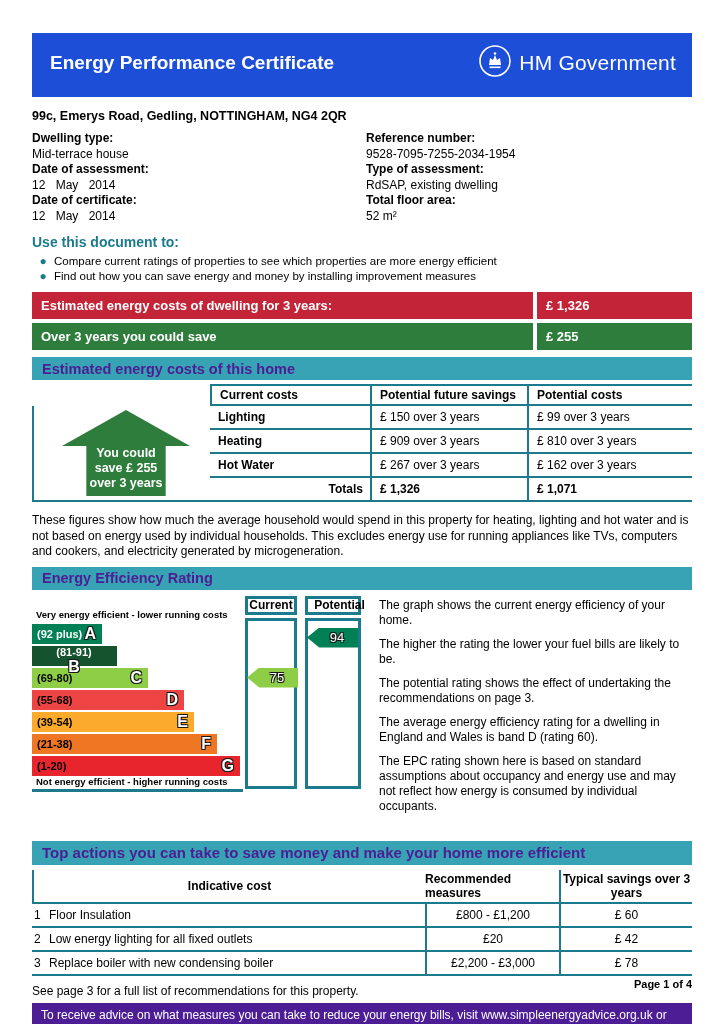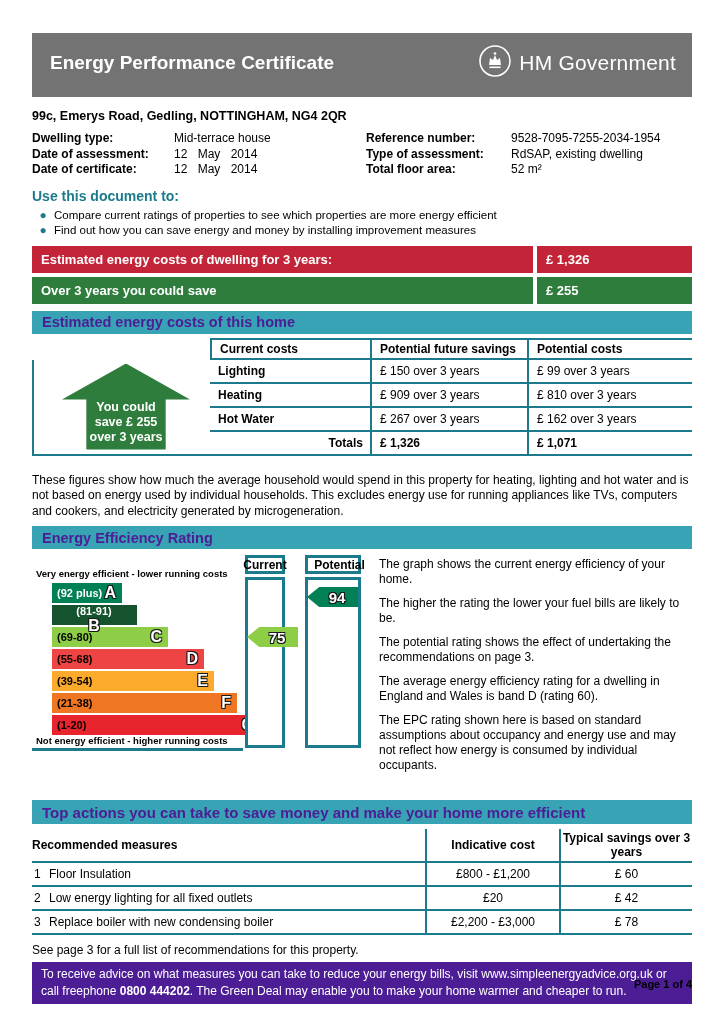--- a/index.html
+++ b/index.html
@@ -5,31 +5,31 @@
   * { margin:0; padding:0; box-sizing:border-box; }
   html,body { background:#ffffff; }
   body {
     width:724px; height:1024px; position:relative;
     font-family:"Liberation Sans", sans-serif; color:#000;
     overflow:hidden;
   }
   .page { position:absolute; left:32px; top:33px; width:660px; }
 
   
-  .hdr-bar { background:#737373; height:64px; display:flex; align-items:center; justify-content:space-between; padding:0 16px 5px 18px; }
+  .hdr-bar { background:#1d4ed8; height:64px; display:flex; align-items:center; justify-content:space-between; padding:0 16px 5px 18px; }
   .hdr-title { color:#fff; font-size:19px; font-weight:bold; }
   .hdr-logo { display:flex; align-items:center; gap:7px; color:#fff; }
   .hdr-logo-text { font-size:21px; font-weight:400; letter-spacing:.2px; }
 
   
   .address { margin-top:12px; font-size:12.5px; font-weight:bold; }
   .details { margin-top:8px; display:flex; font-size:12px; }
   .details-col { width:334px; }
   .details-col.right { width:326px; }
-  .drow { display:flex; line-height:15.5px; }
+  .drow { display:flex; line-height:15.5px;flex-direction:column; }
   .dlabel { font-weight:bold; width:142px; flex:none; }
   .details-col.right .dlabel { width:145px; }
   .dval.spread { word-spacing:7px; }
 
   
   .usedoc-h { margin-top:10px; color:#1b7a8c; font-weight:bold; font-size:14px; }
   .bullets { margin-top:4px; }
   .bullet { display:flex; font-size:11.5px; line-height:15px; }
   .bullet .dot { color:#1b7a8c; font-size:12px; width:22px; text-align:center; flex:none; }
 
@@ -51,37 +51,37 @@
   .ct-b-t { border-top:2px solid #1b7a8c; }
   .ct-b-b { border-bottom:2px solid #1b7a8c; }
   .ct-h { font-weight:bold; height:22px; }
   .ct-cell { height:24px; }
   .ct-label { font-weight:bold; }
   .ct-totlab { justify-content:flex-end; padding-right:7px; font-weight:bold; }
   .ct-tot { font-weight:bold; }
   .ct-sav { grid-row:2 / span 4; justify-content:center; align-items:center; padding:0; }
   .sav-arrow { width:128px; height:86px; background:#2e7d3c; clip-path:polygon(50% 0, 100% 42%, 81% 42%, 81% 100%, 19% 100%, 19% 42%, 0 42%); display:flex; flex-direction:column; justify-content:flex-end; align-items:center; padding-bottom:5px; color:#fff; font-weight:bold; font-size:12.5px; line-height:15px; }
 
-  .figures { margin-top:17px; font-size:12px; line-height:15.5px; }
+  .figures { margin-top:11px; font-size:12px; line-height:15.5px; }
 
   
   .eer-wrap { margin-top:6px; display:flex; }
   .chart { position:relative; width:333px; height:196px; flex:none; }
   .chart-bandsarea { position:absolute; left:0; top:0; width:211px; height:196px; border-bottom:3px solid #1b7a8c; }
   .chart-toplabel { position:absolute; left:4px; top:13px; font-size:9.5px; font-weight:bold; }
   .chart-botlabel { position:absolute; left:4px; top:180px; font-size:9.5px; font-weight:bold; }
   .bands { position:absolute; left:0; top:28px; }
-  .band { height:20px; margin-bottom:2px; display:flex; align-items:center; justify-content:space-between; padding:0 6px 0 5px;margin-left:20px; }
+  .band { height:20px; margin-bottom:2px; display:flex; align-items:center; justify-content:space-between; padding:0 6px 0 5px; }
   .band .rng { font-size:11px; font-weight:bold; }
   .band .ltr { font-size:16px; font-weight:bold; color:#fff; text-shadow:-1px -1px 0 #1a1a1a,1px -1px 0 #1a1a1a,-1px 1px 0 #1a1a1a,1px 1px 0 #1a1a1a; }
   .colbox-h { position:absolute; top:0; height:19px; border:3px solid #1b7a8c; display:flex; align-items:center; justify-content:center; font-size:12px; font-weight:bold; background:#fff; }
   .colbox { position:absolute; top:22px; height:171px; border:3px solid #1b7a8c; background:#fff; }
-  .colbox-h.cur, .colbox.cur { left:213px; width:40px; }
+  .colbox-h.cur, .colbox.cur { left:213px; width:52px; }
   .colbox-h.pot, .colbox.pot { left:273px; width:56px;padding-left:13px; }
-  .rating-arrow { position:absolute; height:20px; width:51px; clip-path:polygon(0 50%, 24% 0, 100% 0, 100% 100%, 24% 100%); display:flex; align-items:center; justify-content:center; padding-left:9px; color:#fff; font-weight:bold; font-size:15px; text-shadow:-1px -1px 0 #1a1a1a,1px -1px 0 #1a1a1a,-1px 1px 0 #1a1a1a,1px 1px 0 #1a1a1a;text-align:right; }
+  .rating-arrow { position:absolute; height:20px; width:51px; clip-path:polygon(0 50%, 24% 0, 100% 0, 100% 100%, 24% 100%); display:flex; align-items:center; justify-content:center; padding-left:9px; color:#fff; font-weight:normal; font-size:13px; text-shadow:-1px -1px 0 #1a1a1a,1px -1px 0 #1a1a1a,-1px 1px 0 #1a1a1a,1px 1px 0 #1a1a1a;text-align:right; }
   .eer-notes { flex:1; padding-left:14px; padding-top:2px; }
   .eer-note { font-size:12px; line-height:15px; margin-bottom:9px; }
 
   
   .top-actions-bar { margin-top:18px; height:24px; font-size:15px; }
   .atable { margin-top:5px; display:grid; grid-template-columns:393px 134px 1fr; font-size:12px; }
   .atable > div { display:flex; align-items:center; }
   .at-b-l { border-left:2px solid #1b7a8c; }
   .at-b-b { border-bottom:2px solid #1b7a8c; }
   .at-h { font-weight:bold; min-height:34px; }
@@ -254,22 +254,22 @@
       <div class="eer-note">The higher the rating the lower your fuel bills are likely to be.</div>
       <div class="eer-note">The potential rating shows the effect of undertaking the recommendations on page 3.</div>
       <div class="eer-note">The average energy efficiency rating for a dwelling in England and Wales is band D (rating 60).</div>
       <div class="eer-note">The EPC rating shown here is based on standard assumptions about occupancy and energy use and may not reflect how energy is consumed by individual occupants.</div>
     </div>
   </div>
 
   <div class="section-bar top-actions-bar">Top actions you can take to save money and make your home more efficient</div>
 
   <div class="atable">
+    <div class="at-h at-c at-b-l at-b-b">Indicative cost</div>
     <div class="at-h first at-b-b">Recommended measures</div>
-    <div class="at-h at-c at-b-l at-b-b">Indicative cost</div>
     <div class="at-h at-c at-b-l at-b-b">Typical savings over 3 years</div>
 
     <div class="at-cell at-b-b">
         <span class="at-num">1</span>
         <span>Floor Insulation</span>
       </div>
     <div class="at-cell at-c at-b-l at-b-b">£800 - £1,200</div>
     <div class="at-cell at-c at-b-l at-b-b">£ 60</div>
 
     <div class="at-cell at-b-b">

